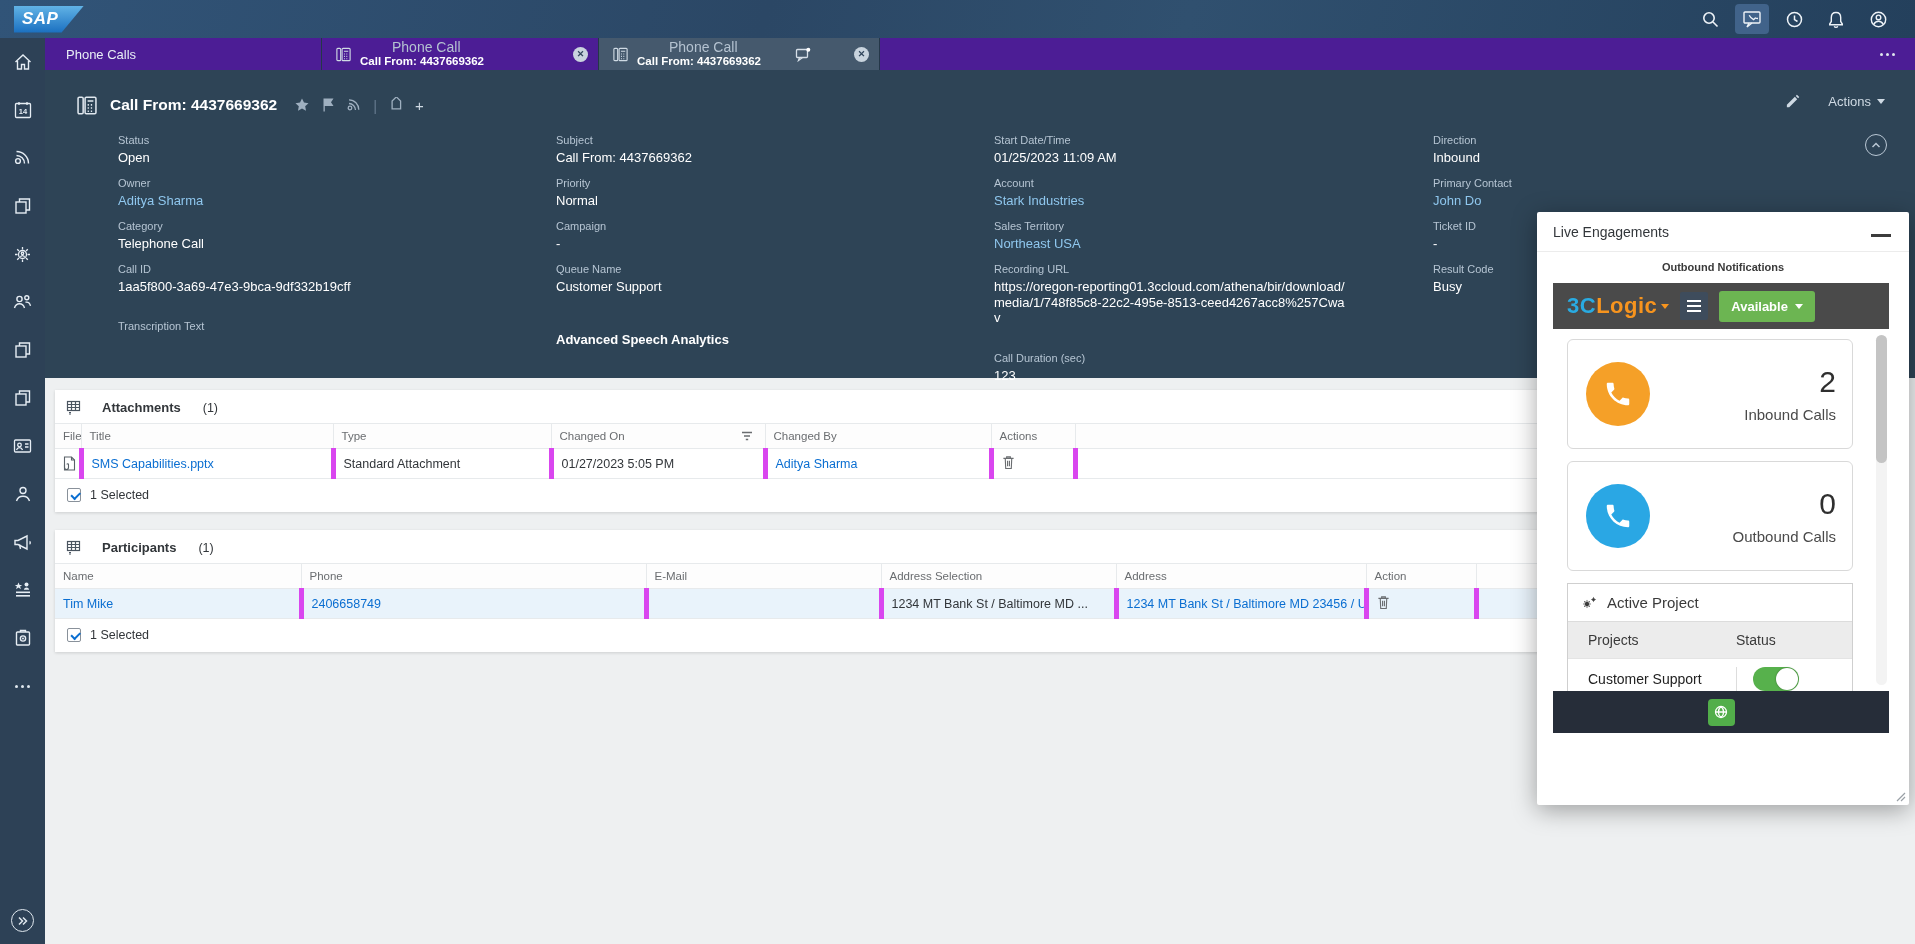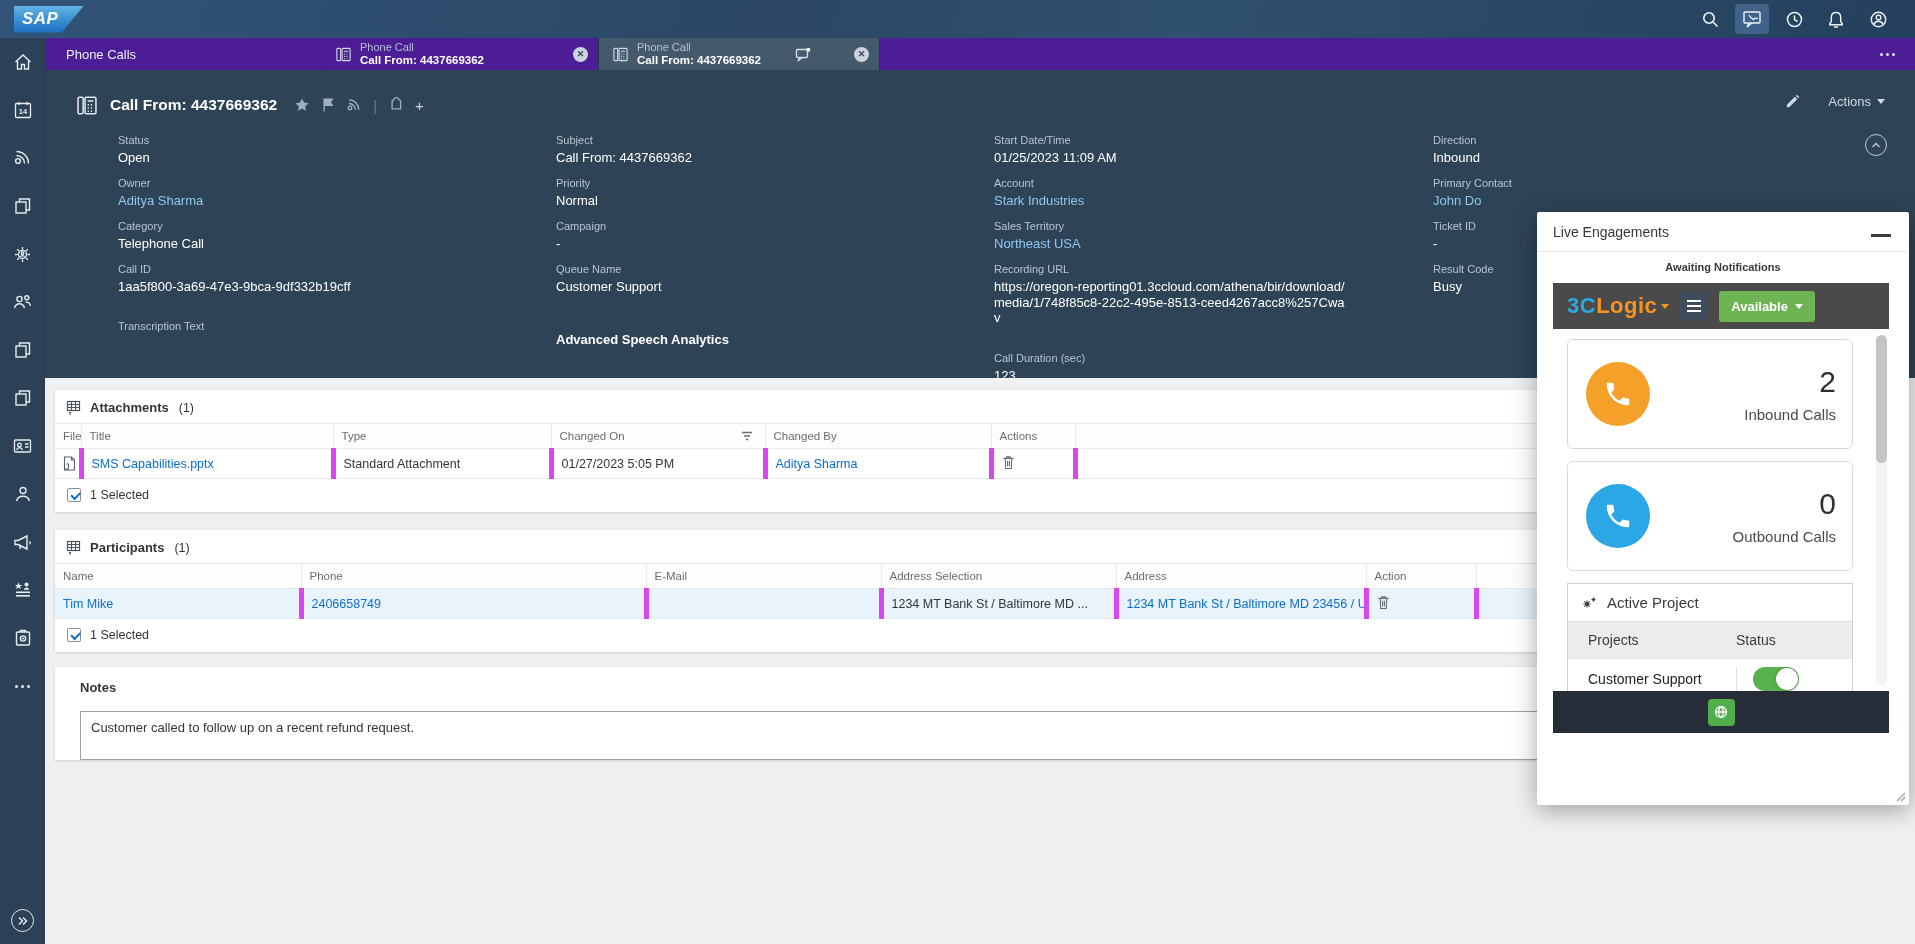--- a/index.html
+++ b/index.html
@@ -33,21 +33,21 @@
   .main { flex: 1; display: flex; flex-direction: column; min-width: 0; }
 
   
   .tab-bar { height: 32px; background: #4c1d95; display: flex; align-items: stretch; }
   .ptab { display: flex; align-items: center; border-right: 1px solid #243748; cursor: pointer; }
   .ptab.simple { width: 277px; padding-left: 21px; color: #e8eef5; font-size: 13px; }
   .ptab.doc { width: 277px; padding: 0 10px 0 13px; gap: 8px; }
   .ptab.doc.active { width: 281px; background: #45596d; }
   .ptab .obj-icn { color: #cfdae4; flex-shrink: 0; }
   .ptab .tlines { line-height: 1.15; min-width: 0; }
-  .ptab .tl1 { font-size: 11px; color: #b4c2d0; }
+  .ptab .tl1 { font-size: 14px; color: #b4c2d0; margin-left: 32px; }
   .ptab .tl2 { font-size: 11.5px; color: #fff; font-weight: bold; white-space: nowrap; }
   .tab-close { margin-left: auto; width: 15px; height: 15px; border-radius: 50%; background: #c9d4de;
     color: #31465c; font-size: 9px; font-weight: bold; display: flex; align-items: center; justify-content: center;
     cursor: pointer; flex-shrink: 0; }
   .bubble-badge { margin-left: auto; margin-right: 10px; color: #d6dfe8; cursor: pointer; }
   .tab-overflow { margin-left: auto; align-self: center; padding-right: 20px; display: flex; gap: 3px; cursor: pointer; }
 
   
   .obj-header { height: 308px; background: #2e4456; position: relative; }
   .title-row { display: flex; align-items: center; margin: 22px 0 0 30px; height: 26px; gap: 11px; }
@@ -79,21 +79,21 @@
   .ntab { padding: 0 19px; display: flex; align-items: center; font-size: 13px; color: #eaf0f5;
     position: relative; cursor: pointer; white-space: nowrap; }
   .ntab.active { color: #8fc9f8; }
   .ntab.active::after { content: ''; position: absolute; left: 17px; right: 17px; bottom: 4px; height: 3px;
     background: #82bae6; }
 
   
   .content { flex: 1; background: #eef0f1; padding: 12px 10px 0 10px; overflow: hidden; }
   .card { background: #fff; width: 1835px; box-shadow: 0 1px 3px rgba(0,0,0,.14); }
   .card.mb { margin-bottom: 18px; }
-  .card-h { display: flex; align-items: center; gap: 9px; padding: 10px 12px 8px 11px; }
+  .card-h { display: flex; align-items: center; gap: 21px; padding: 10px 12px 8px 11px; }
   .card-h .grid-icn { color: #4a5560; }
   .card-h .ct { font-size: 13px; font-weight: bold; color: #32363a; }
   .card-h .cc { font-size: 12.5px; color: #32363a; margin-left: 1px; }
   table { width: 100%; border-collapse: collapse; table-layout: fixed; }
   th { height: 25px; font-weight: normal; font-size: 11.5px; color: #6a6d70; text-align: left;
     padding: 0 8px; border: 1px solid #e7eaec; background: #fdfdfd; overflow: hidden; white-space: nowrap; }
   th:last-child, td:last-child { border-right: none; }
   th:first-child, td:first-child { border-left: none; }
   td { height: 30px; font-size: 12.5px; color: #32363a; padding: 0 8px;
     border-right: 5px solid #d946ef; border-bottom: 1px solid #e7eaec; overflow: hidden; white-space: nowrap; }
@@ -613,35 +613,31 @@
               <td></td>
             </tr>
           </tbody>
         </table>
         <div class="sel-row">
           <span class="chk"></span>
           <span class="sel-lab">1 Selected</span>
         </div>
       </div>
 
-      <div class="card">
-        <div class="notes-title">Notes</div>
-        <div class="notes-box">Customer called to follow up on a recent refund request.</div>
-      </div>
 
     </div>
   </div>
 </div>
 
 <aside class="live-panel">
   <div class="lp-head">
     <span class="lp-title">Live Engagements</span>
     <span class="lp-min"></span>
   </div>
-  <div class="lp-await">Awaiting Notifications</div>
+  <div class="lp-await">Outbound Notifications</div>
 
   <div class="widget">
     <div class="w-top">
       <span class="logo3c">
         <span class="p1">3C</span>
           <span class="p2">Logic</span>
           <span class="lc"></span>
       </span>
       <span class="burger">
         <svg width="16" height="12" viewBox="0 0 16 12" stroke="#fff" stroke-width="2">

